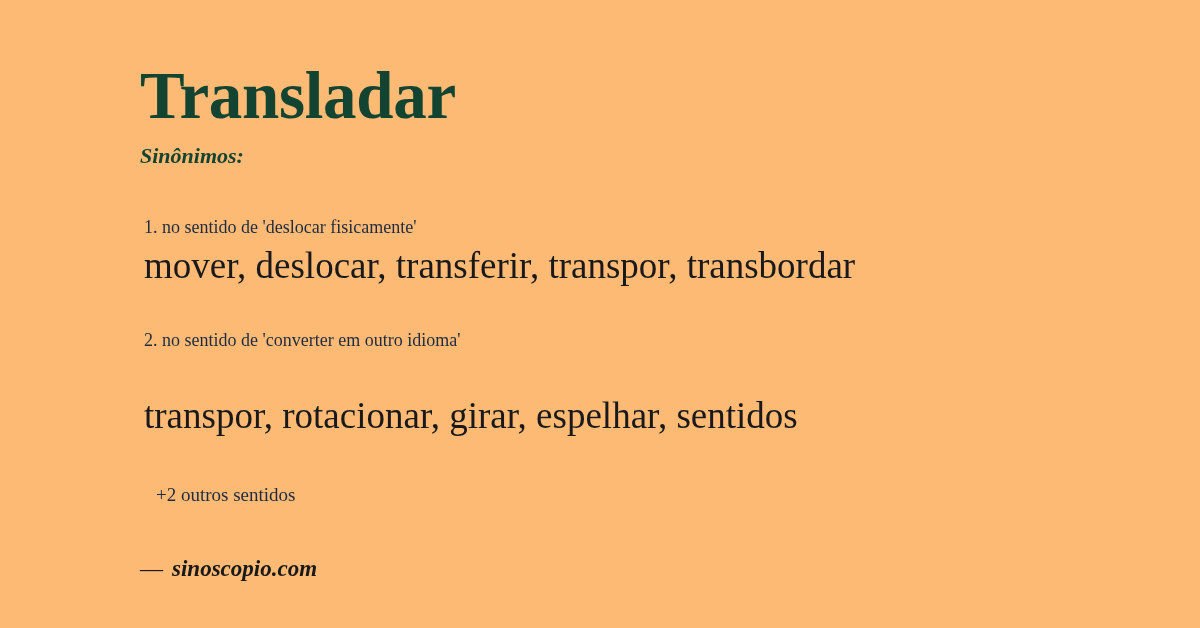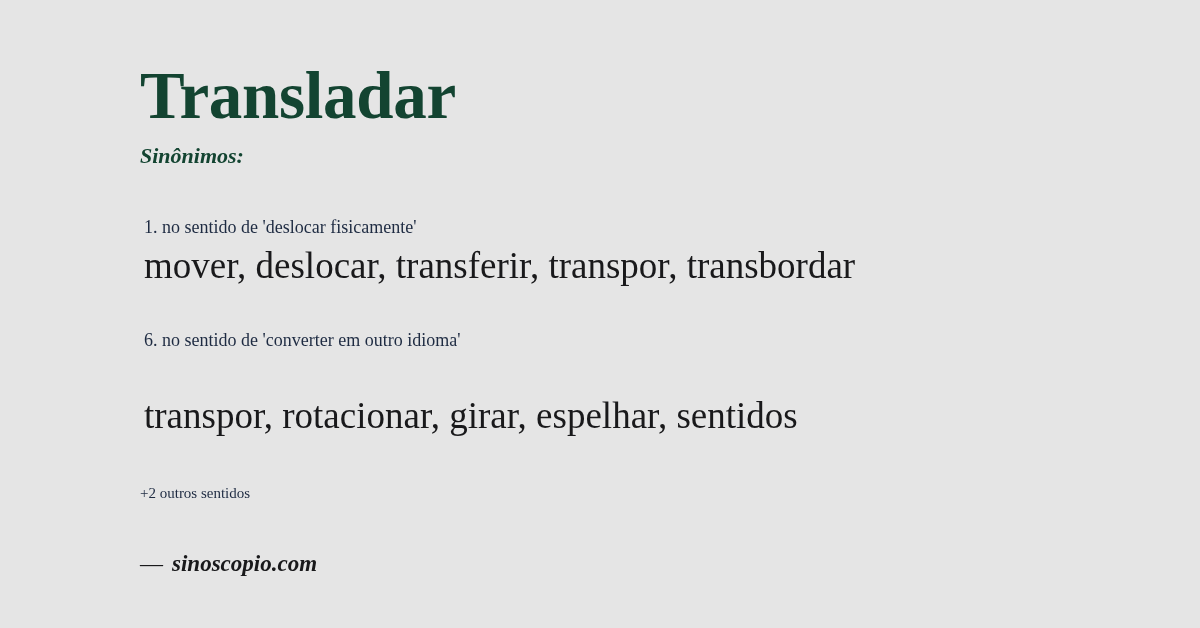--- a/index.html
+++ b/index.html
@@ -12,21 +12,21 @@
     height: 628px;
     background: #ffffff;
     font-family: "Liberation Serif", "DejaVu Serif", serif;
     -webkit-font-smoothing: antialiased;
     overflow: hidden;
   }
   .card {
     box-sizing: border-box;
     width: 1200px;
     height: 628px;
-    background: #e5e5e5;
+    background: #fdba74;
     padding: 62px 60px 0 140px;
     display: flex;
     flex-direction: column;
     align-items: flex-start;
   }
   .headword {
     font-family: "Liberation Serif", "DejaVu Serif", serif;
     font-size: 67px;
     font-weight: 700;
     line-height: 1.0;
@@ -71,25 +71,25 @@
     font-family: "Liberation Serif", "DejaVu Serif", serif;
     font-size: 37px;
     font-weight: 400;
     color: #19191b;
     line-height: 1.22;
     margin: 4px 0 0 0;
     white-space: nowrap;
   }
   .more-senses {
     font-family: "Liberation Serif", "DejaVu Serif", serif;
-    font-size: 15px;
+    font-size: 19px;
     font-weight: 400;
     color: #1e2b42;
     line-height: 1.2;
-    margin: 42px 0 0 0;
+    margin: 42px 0 0 16px;
     white-space: nowrap;
   }
   .source {
     font-family: "Liberation Serif", "DejaVu Serif", serif;
     font-size: 23px;
     font-weight: 700;
     font-style: italic;
     color: #19191b;
     line-height: 1.2;
     margin: 48px 0 0 0;
@@ -113,21 +113,21 @@
   <div class="subtitle">Sinônimos:</div>
 
   <div class="senses">
 
     <div class="sense-block">
       <div class="sense-label">1. no sentido de 'deslocar fisicamente'</div>
       <div class="sense-words">mover, deslocar, transferir, transpor, transbordar</div>
     </div>
 
     <div class="sense-block">
-      <div class="sense-label">6. no sentido de 'converter em outro idioma'</div>
+      <div class="sense-label">2. no sentido de 'converter em outro idioma'</div>
     </div>
 
     <div class="sense-block">
       <div class="sense-words">transpor, rotacionar, girar, espelhar, sentidos</div>
     </div>
 
   </div>
 
   <div class="more-senses">+2 outros sentidos</div>
 

